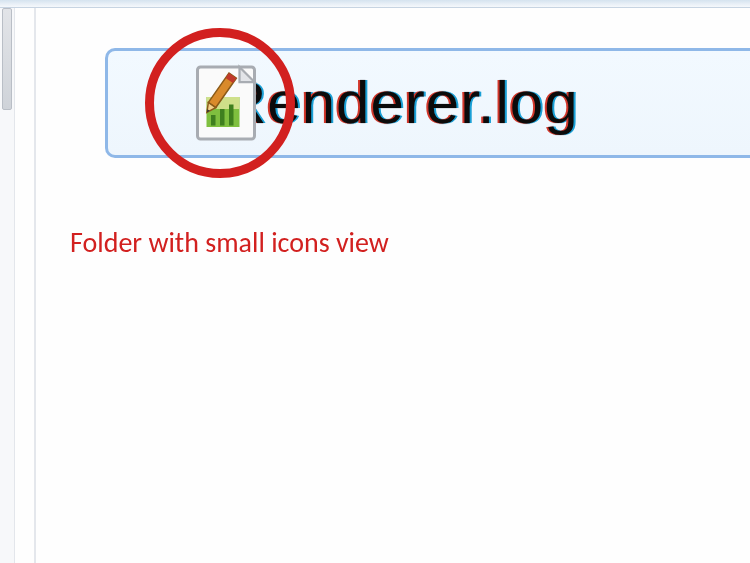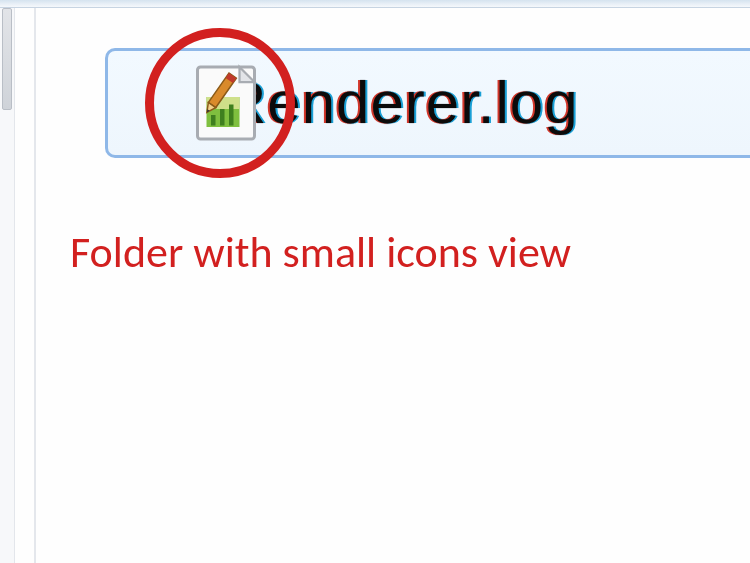--- a/index.html
+++ b/index.html
@@ -102,21 +102,21 @@
     pointer-events: none;
   }
 
   
   .anno-caption {
     position: absolute;
     left: 70px;
     top: 225px;
     color: #d2201f;
     font-family: Calibri, "Segoe UI", sans-serif;
-    font-size: 44px;
+    font-size: 28px;
     font-weight: 400;
     white-space: nowrap;
   }
 </style>
 </head>
 <body>
 
 <div class="top-hint"></div>
 
 <div class="left-rail">

